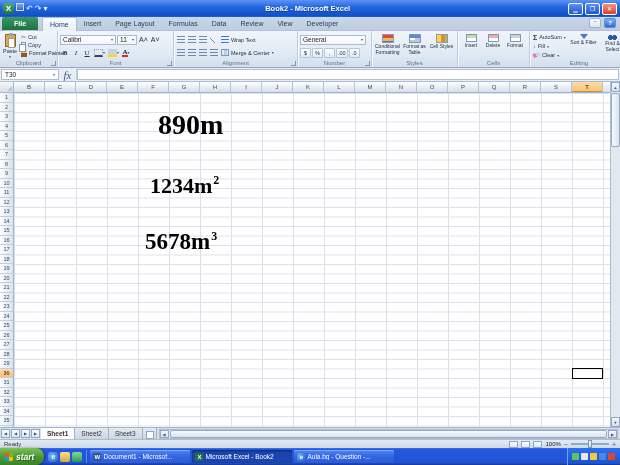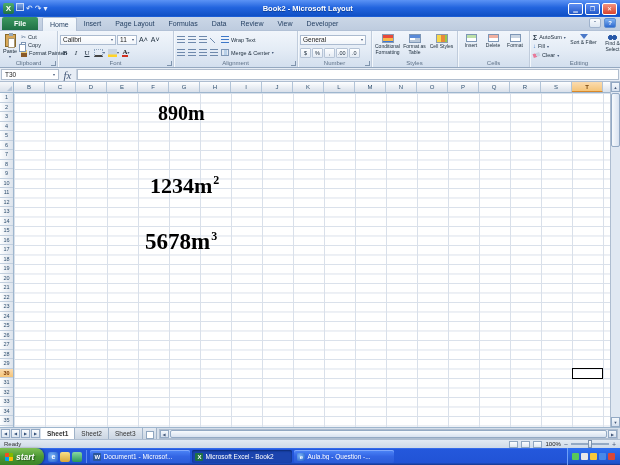--- a/index.html
+++ b/index.html
@@ -93,21 +93,21 @@
 .colheads{position:absolute;left:14px;top:82px;right:10px;height:11px;display:flex;background:linear-gradient(#FDFEFF,#D9E0EA);border-bottom:1px solid #9EB6CE;overflow:hidden}
 .colh{flex:0 0 31px;border-right:1px solid #B2C4D8;font-size:6px;color:#2E4E6E;text-align:center;line-height:11px}
 .colh.sel{background:linear-gradient(#FBDCB0,#F5C478);color:#7A4A10;border-bottom:1px solid #D8882A;font-weight:bold}
 .gridarea{position:absolute;left:0;top:93px;width:620px;height:334px;background:#fff}
 .rowheads{position:absolute;left:0;top:0;width:14px;height:334px;background:linear-gradient(90deg,#FDFEFF,#DCE3EC);border-right:1px solid #9EB6CE;overflow:hidden;display:flex;flex-direction:column}
 .rowh{flex:0 0 9.5px;border-bottom:1px solid #C2CFDE;font-size:5.5px;color:#2E4E6E;display:flex;align-items:center;justify-content:center}
 .rowh.sel{background:linear-gradient(#FBDCB0,#F5C478);color:#7A3A08;font-weight:bold}
 .cells{position:absolute;left:14px;top:0;right:10px;bottom:0;background:#fff;background-image:linear-gradient(90deg,#D9E0EA 1px,transparent 1px),linear-gradient(180deg,#D9E0EA 1px,transparent 1px);background-size:31px 9.5px}
 .overlay{position:absolute;font-family:"Liberation Serif",serif;font-weight:bold;color:#000;white-space:nowrap;line-height:1}
 .overlay sup{font-size:12px;vertical-align:9px;margin-left:1px}
-.ov0{left:144px;top:10px;font-size:20px}
+.ov0{left:144px;top:18px;font-size:28px}
 .ov1{left:136px;top:81px;font-size:22px}
 .ov2{left:131px;top:137px;font-size:23px}
 .selboxcell{position:absolute;width:31px;height:11px;border:1.5px solid #000}
 
 
 .vscroll{position:absolute;right:0;top:82px;width:10px;height:345px;background:#E0E8F2;border-left:1px solid #AEBDD0;display:flex;flex-direction:column}
 .sbtnv{flex:none;height:10px;background:linear-gradient(#F4F8FC,#D6E0EE);border:1px solid #93A9C4;font-size:4px;color:#44597A;text-align:center;line-height:9px}
 .vthumb{margin:1px 0;height:54px;background:linear-gradient(90deg,#F7FAFD,#D8E2F0);border:1px solid #93A9C4;border-radius:2px}
 .vfill{flex:1}
 
@@ -158,21 +158,21 @@
 <body>
 
 <div class="screen">
 
   <div class="titlebar">
     <span class="appicon">X</span>
     <span class="qbtn"><span class="ic-save"></span></span>
     <span class="qbtn">↶</span>
     <span class="qbtn">↷</span>
     <span class="qbtn">▾</span>
-    <span class="wtitle">Book2 - Microsoft Layout</span>
+    <span class="wtitle">Book2 - Microsoft Excel</span>
     <span class="winbtns">
       <span class="wb bmin">▁</span>
       <span class="wb bmax">❐</span>
       <span class="wb bclose">✕</span>
     </span>
   </div>
 
   <div class="tabstrip">
     <div class="filetab">File</div>
     <div class="rtabs">

